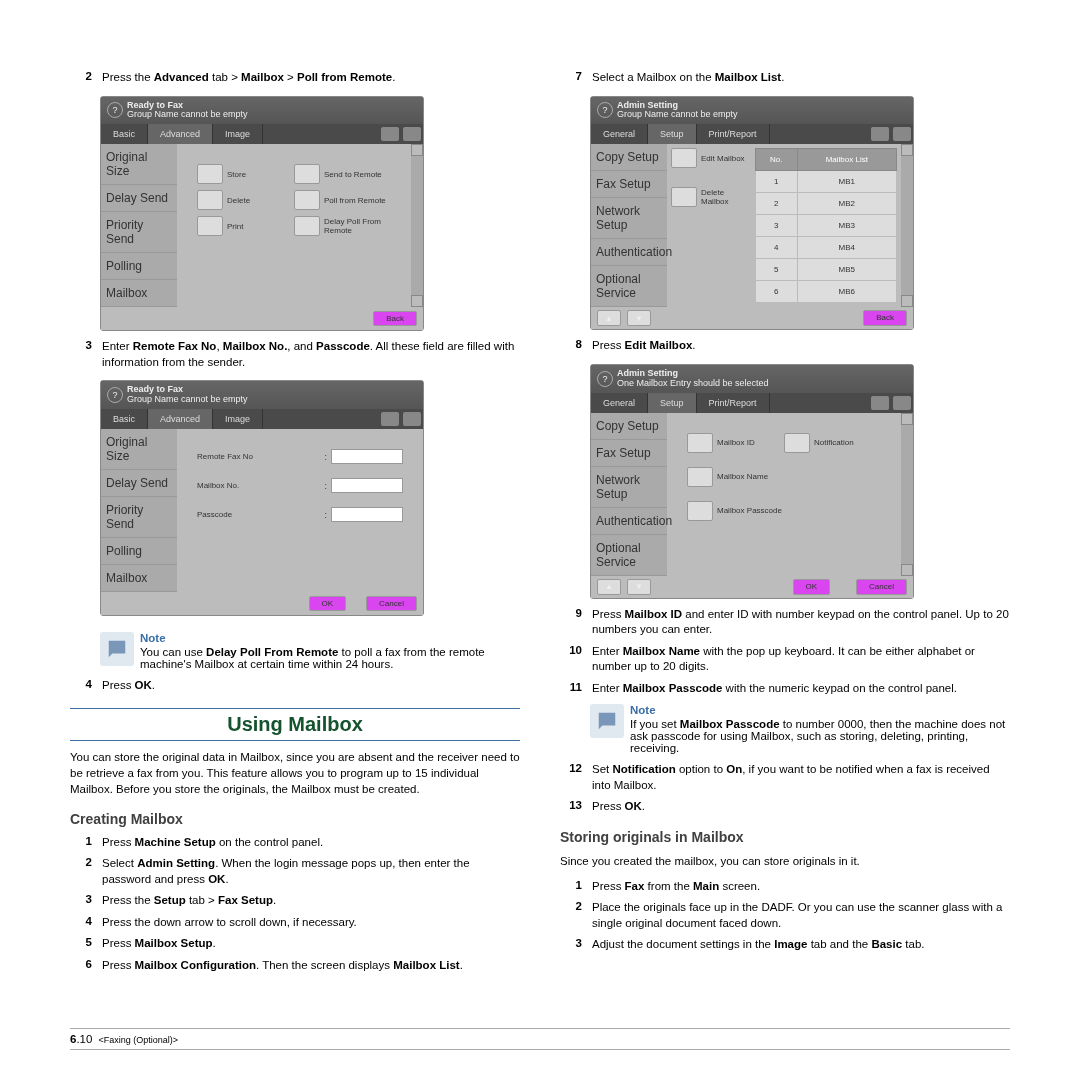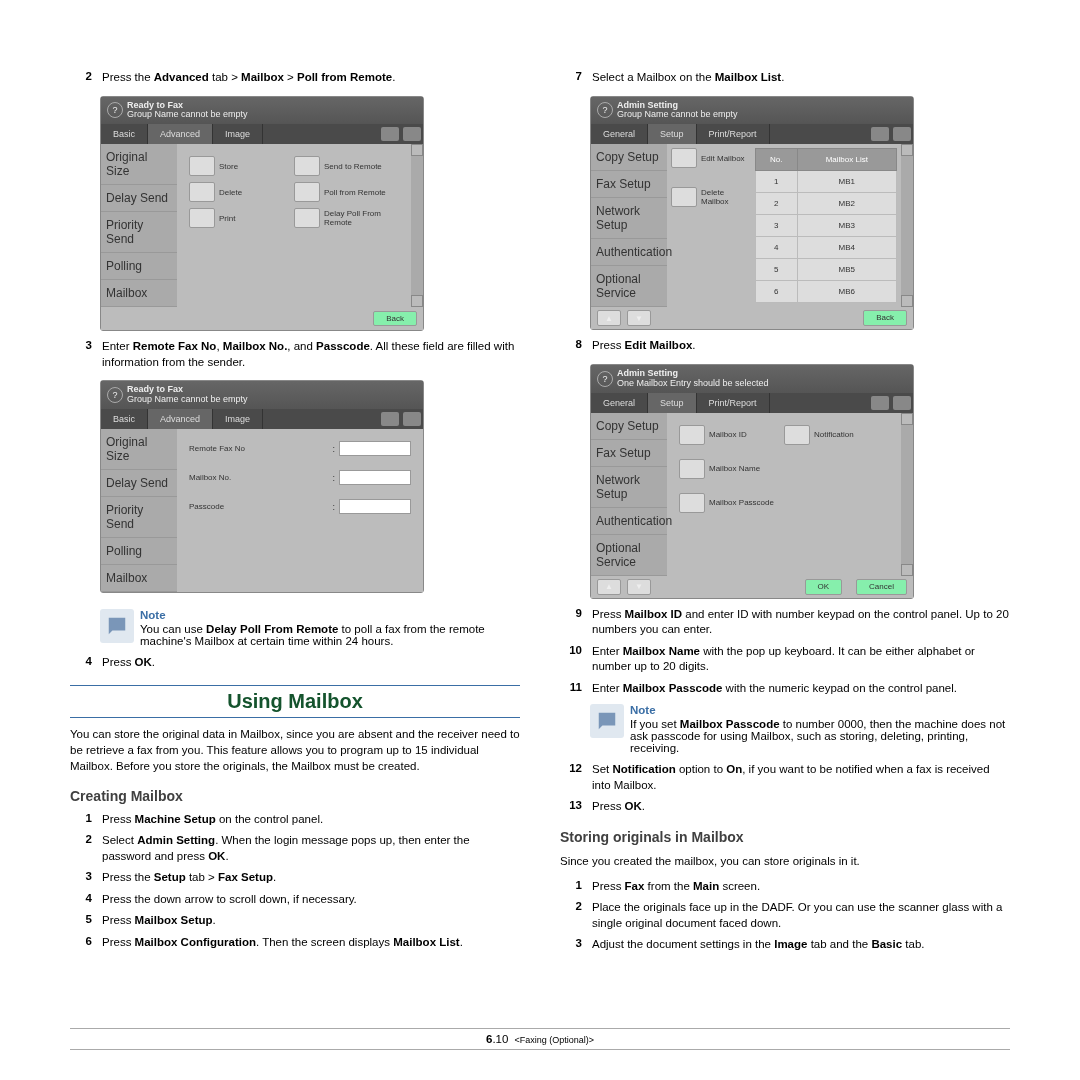--- a/index.html
+++ b/index.html
@@ -15,40 +15,40 @@
 .ui-q{width:14px;height:14px;border-radius:50%;border:1px solid #aaa;display:flex;align-items:center;justify-content:center;font-size:9px;margin-right:4px}
 .ui-ht{line-height:1.1}
 .ui-tabs{display:flex;background:#4a4a4a}
 .ui-tab{padding:5px 12px;border-right:1px solid #333;color:#ddd}
 .ui-tab.active{background:#666}
 .ui-tabsp{flex:1}
 .ui-ic{width:18px;height:14px;margin:3px 2px;background:#888;border-radius:2px}
 .ui-body{display:flex;background:#bcbcbc}
 .ui-side{width:76px;background:#aaa}
 .ui-sitem{padding:6px 5px;border-bottom:1px solid #999;color:#333;font-size:12px}
-.ui-main{flex:1;padding:12px;color:#333}
+.ui-main{flex:1;padding:20px;color:#333}
 .ui-row{display:flex;align-items:center;margin-bottom:6px}
 .ui-btn{background:#ddd;border:1px solid #999;border-radius:2px;padding:2px 3px;width:18px;height:14px;margin-right:4px}
 .ui-lbl{font-size:8px;flex:1}
 .ui-inp{background:#fff;border:1px solid #999;width:70px;height:13px;margin-left:4px}
 .ui-foot{text-align:right;padding:4px 6px;background:#bcbcbc}
-.ui-fb{display:inline-block;background:#86efac;border:1px solid #999;border-radius:2px;padding:2px 12px;font-size:8px;color:#333;margin-left:8px}
+.ui-fb{display:inline-block;background:#d946ef;border:1px solid #999;border-radius:2px;padding:2px 12px;font-size:8px;color:#333;margin-left:20px}
 .ui-scroll{width:12px;background:#999;display:flex;flex-direction:column}
 .ui-sarr{height:10px;background:#bbb;border:1px solid #888}
 .ui-strk{flex:1;background:#aaa}
 .note{display:flex;margin:8px 0 8px 30px}
 .note-ic{width:34px;height:34px;background:#e0e8f0;border-radius:3px;display:flex;align-items:center;justify-content:center;margin-right:6px;flex-shrink:0}
 .note-ic svg{width:22px;height:22px}
 .note-t{font-size:11.5px}
 .note-h{color:#3a6ea5;font-weight:700;margin-bottom:2px}
 .h-rule{border:none;border-top:1px solid #3a6ea5;margin:14px 0 4px 0}
 .title-main{color:#14532d;text-align:center;font-weight:700;font-size:20px;margin:0}
 .title-sub{color:#404040;font-weight:700;font-size:14px;margin:14px 0 8px 0}
 .para{margin:8px 0 10px 0;line-height:1.4}
-.foot{position:absolute;bottom:30px;left:70px;right:70px;border-top:1px solid #aaa;border-bottom:1px solid #aaa;text-align:center;padding:4px 0}
+.foot{position:absolute;bottom:30px;left:70px;right:70px;border-top:1px solid #aaa;border-bottom:1px solid #aaa;padding:4px 0}
 .foot .pn{font-weight:700}
 .foot .pt{font-size:9px;margin-left:6px}
 .tbl{width:100%;border-collapse:collapse;font-size:8px;color:#333}
 .tbl th{background:#999;color:#fff;padding:3px 4px;font-weight:400;border:1px solid #888}
 .tbl td{background:#ddd;padding:3px 4px;border:1px solid #bbb;text-align:center}
 .arrow-bar{display:flex;background:#bcbcbc;padding:3px 6px;gap:6px}
 .arrow-bar .ab{width:22px;height:14px;background:#ddd;border:1px solid #999;border-radius:2px;display:flex;align-items:center;justify-content:center;font-size:8px}
 </style>
 </head>
 <body>
@@ -139,20 +139,21 @@
               <div class="ui-sitem">Priority Send</div>
               <div class="ui-sitem">Polling</div>
               <div class="ui-sitem">Mailbox</div>
             </div>
 <div class="ui-main">
 <div class="ui-row"><div class="ui-lbl">Remote Fax No</div>:<div class="ui-inp"></div></div>
 <div class="ui-row" style="margin-top:14px"><div class="ui-lbl">Mailbox No.</div>:<div class="ui-inp"></div></div>
 <div class="ui-row" style="margin-top:14px"><div class="ui-lbl">Passcode</div>:<div class="ui-inp"></div></div>
 </div>
 </div>
+<div class="ui-foot"><div class="ui-fb">OK</div><div class="ui-fb">Cancel</div></div>
 </div>
 </div>
 
 <div class="note">
 <div class="note-ic">
           <svg viewBox="0 0 24 24">
             <path fill="#7a96b8" d="M3 3h18v14H7l-4 4z"></path>
           </svg>
         </div>
 <div class="note-t"><div class="note-h">Note</div><span>You can use </span><b>Delay Poll From Remote</b><span> to poll a fax from the remote machine's Mailbox at certain time within 24 hours.</span></div>

